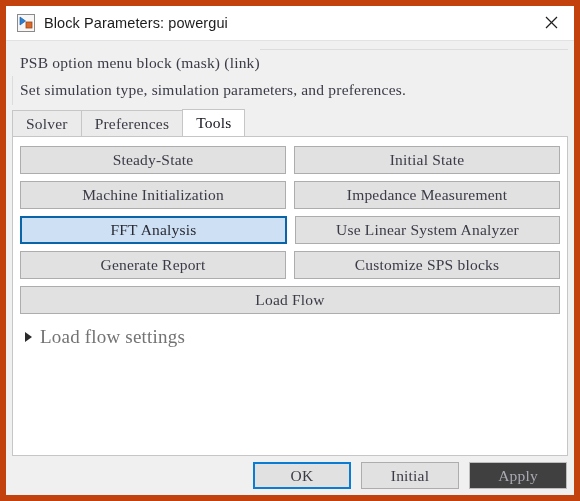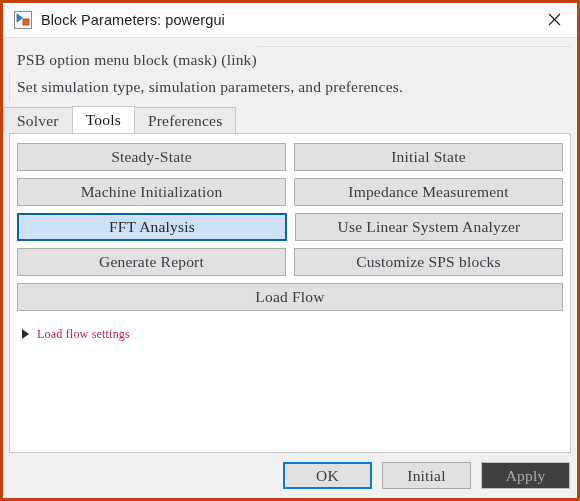--- a/index.html
+++ b/index.html
@@ -13,21 +13,21 @@
     font-family: "Liberation Serif", serif;
     overflow: hidden;
   }
 
   .window {
     position: relative;
     width: 580px;
     height: 501px;
     background: #f0f0f0;
     box-sizing: border-box;
-    border: 3px solid #c2410c;
+    border: 6px solid #c2410c;
     display: flex;
     flex-direction: column;
   }
 
   
   .titlebar {
     height: 34px;
     background: #ffffff;
     display: flex;
     align-items: center;
@@ -110,20 +110,21 @@
     display: inline-block;
     margin-left: 0;
   }
 
   
   .tabstrip {
     flex: 0 0 auto;
     height: 27px;
     display: flex;
     align-items: flex-end;
+    padding-left: 6px;
     box-sizing: border-box;
     position: relative;
     z-index: 3;
   }
   .tab {
     height: 26px;
     line-height: 26px;
     padding: 0 13px;
     font-family: "Liberation Serif", serif;
     font-size: 15.5px;
@@ -210,38 +211,38 @@
     width: 0;
     height: 0;
     border-left: 7px solid #2b2b2b;
     border-top: 5px solid transparent;
     border-bottom: 5px solid transparent;
     margin-right: 8px;
     flex: 0 0 auto;
   }
   .tree-label {
     font-family: "Liberation Serif", serif;
-    font-size: 12px;
-    color: #be185d;
+    font-size: 19px;
+    color: #737373;
     letter-spacing: 0.2px;
     white-space: nowrap;
   }
 
   
   .footer {
     flex: 1 1 auto;
     display: flex;
     align-items: center;
     justify-content: flex-end;
     padding-right: 7px;
     gap: 10px;
     background: #f0f0f0;
   }
   .dlg-btn {
-    width: 89px;
+    width: 98px;
     height: 27px;
     line-height: 25px;
     text-align: center;
     background: #e1e1e1;
     border: 1px solid #adadad;
     box-sizing: border-box;
     font-family: "Liberation Serif", serif;
     font-size: 15.5px;
     color: #3b3b47;
     letter-spacing: 0.2px;
@@ -281,22 +282,22 @@
     </span>
   </div>
 
   <div class="descbox">
     <div class="desc-line first">PSB option menu block (mask) (link)</div>
     <div class="desc-line">Set simulation type, simulation parameters, and preferences.</div>
   </div>
 
   <div class="tabstrip">
     <div class="tab">Solver</div>
+    <div class="tab">Preferences</div>
     <div class="tab active">Tools</div>
-    <div class="tab">Preferences</div>
   </div>
 
   <div class="panel">
     <div class="btn-grid">
 
       <div class="btn-row">
         <div class="tool-btn">Steady-State</div>
         <div class="tool-btn">Initial State</div>
       </div>
 

